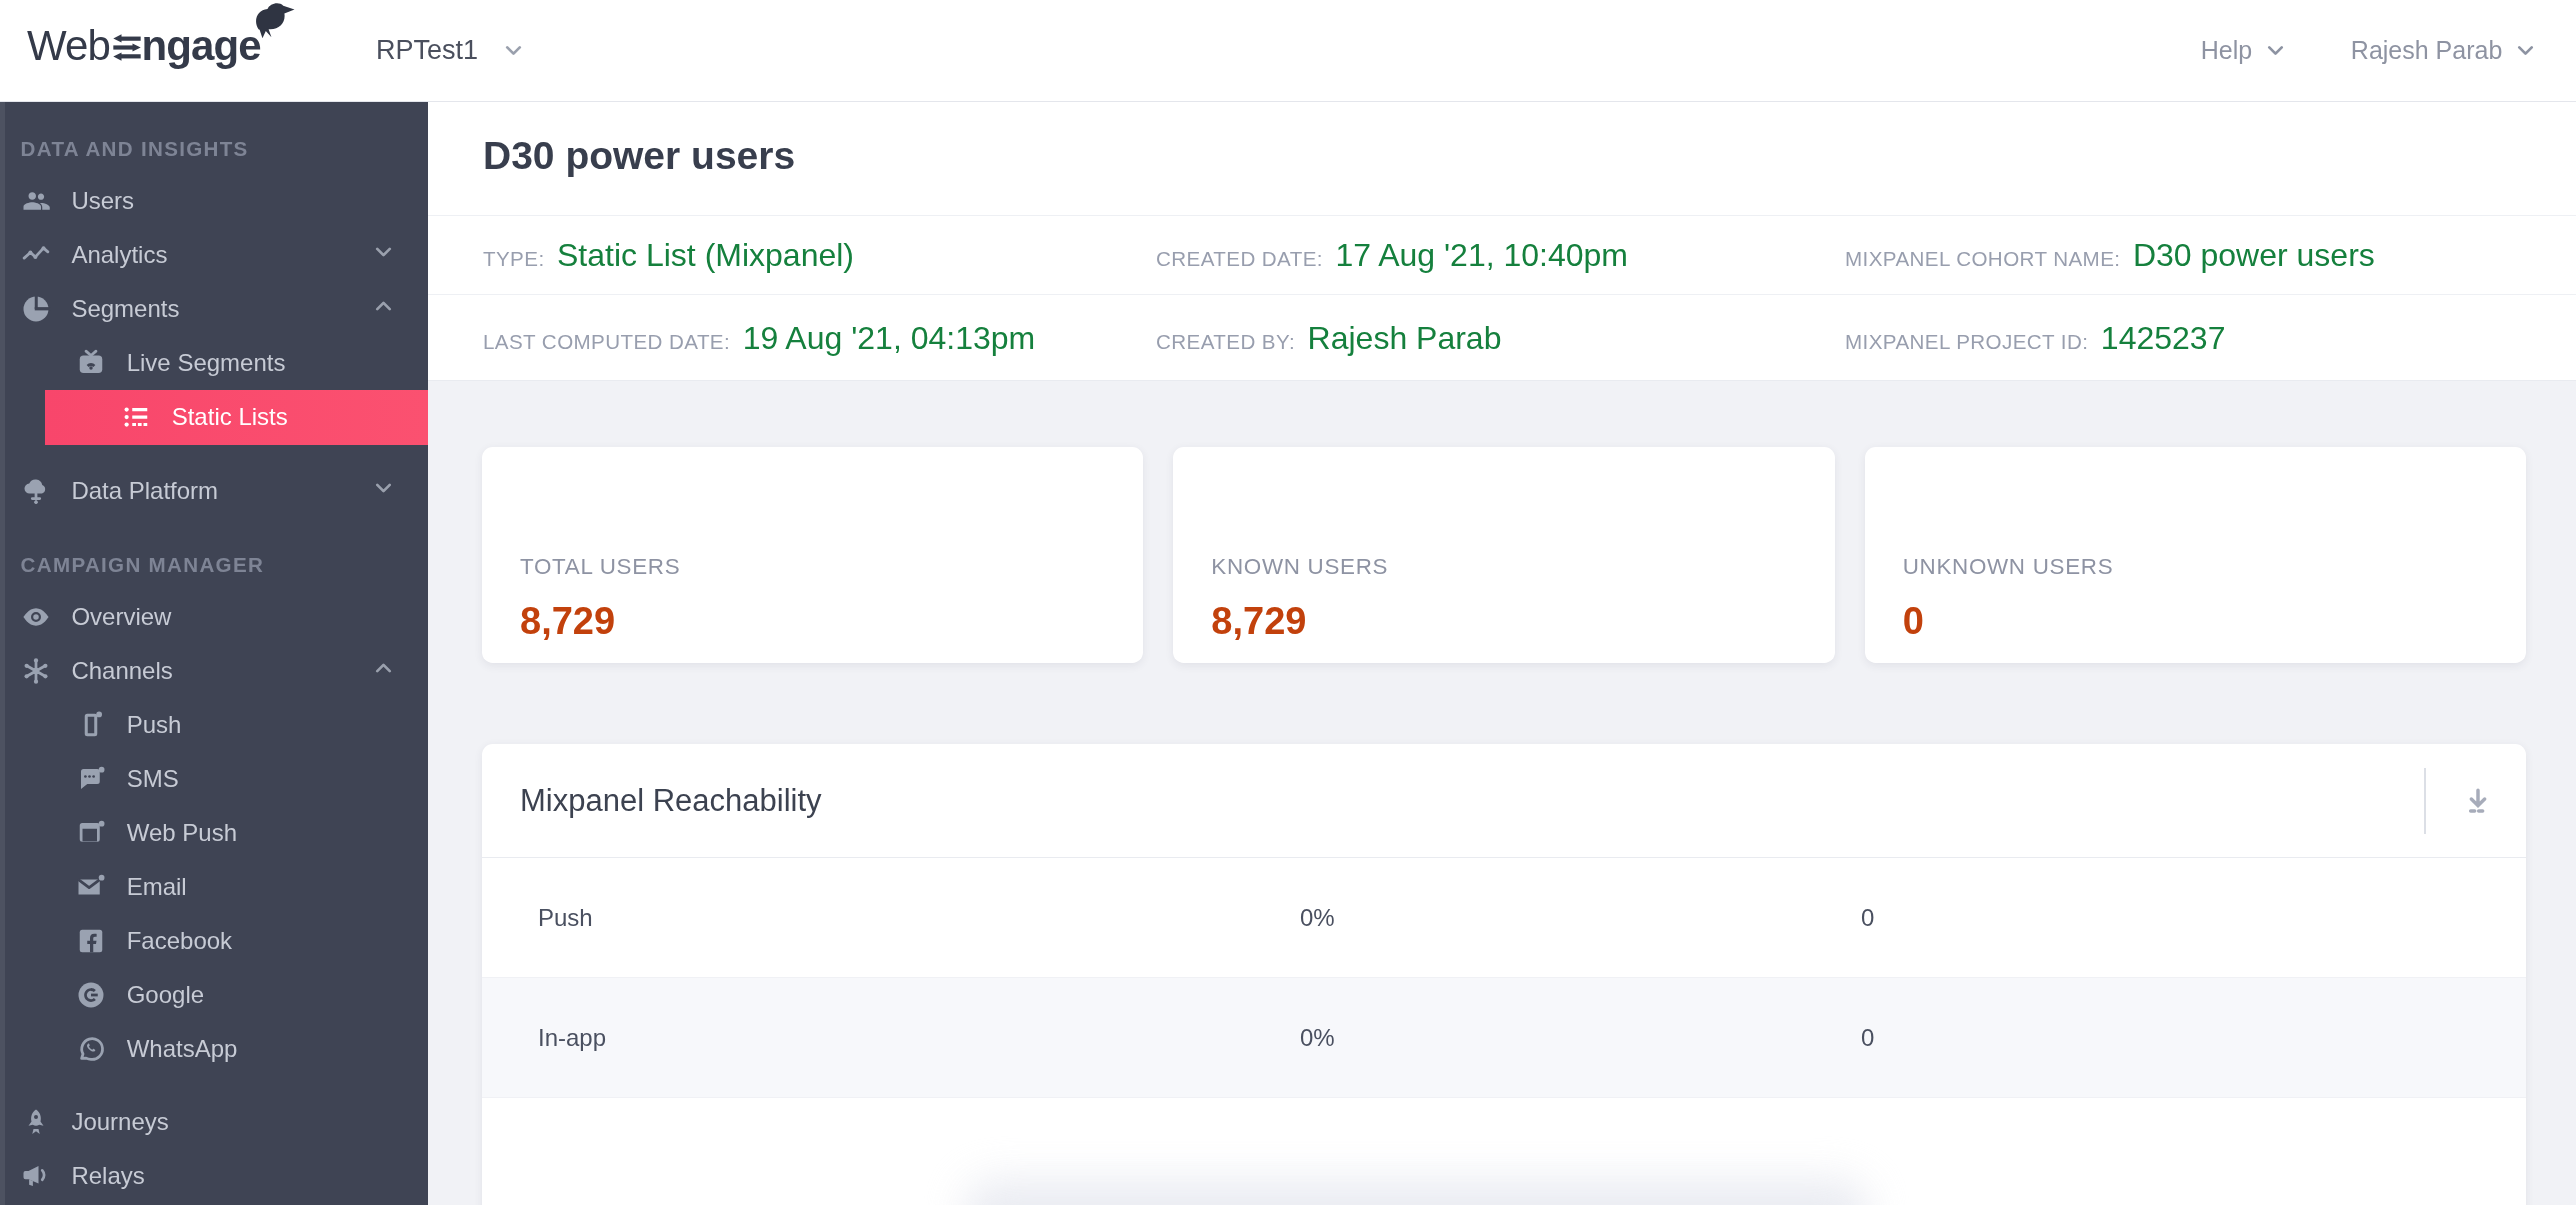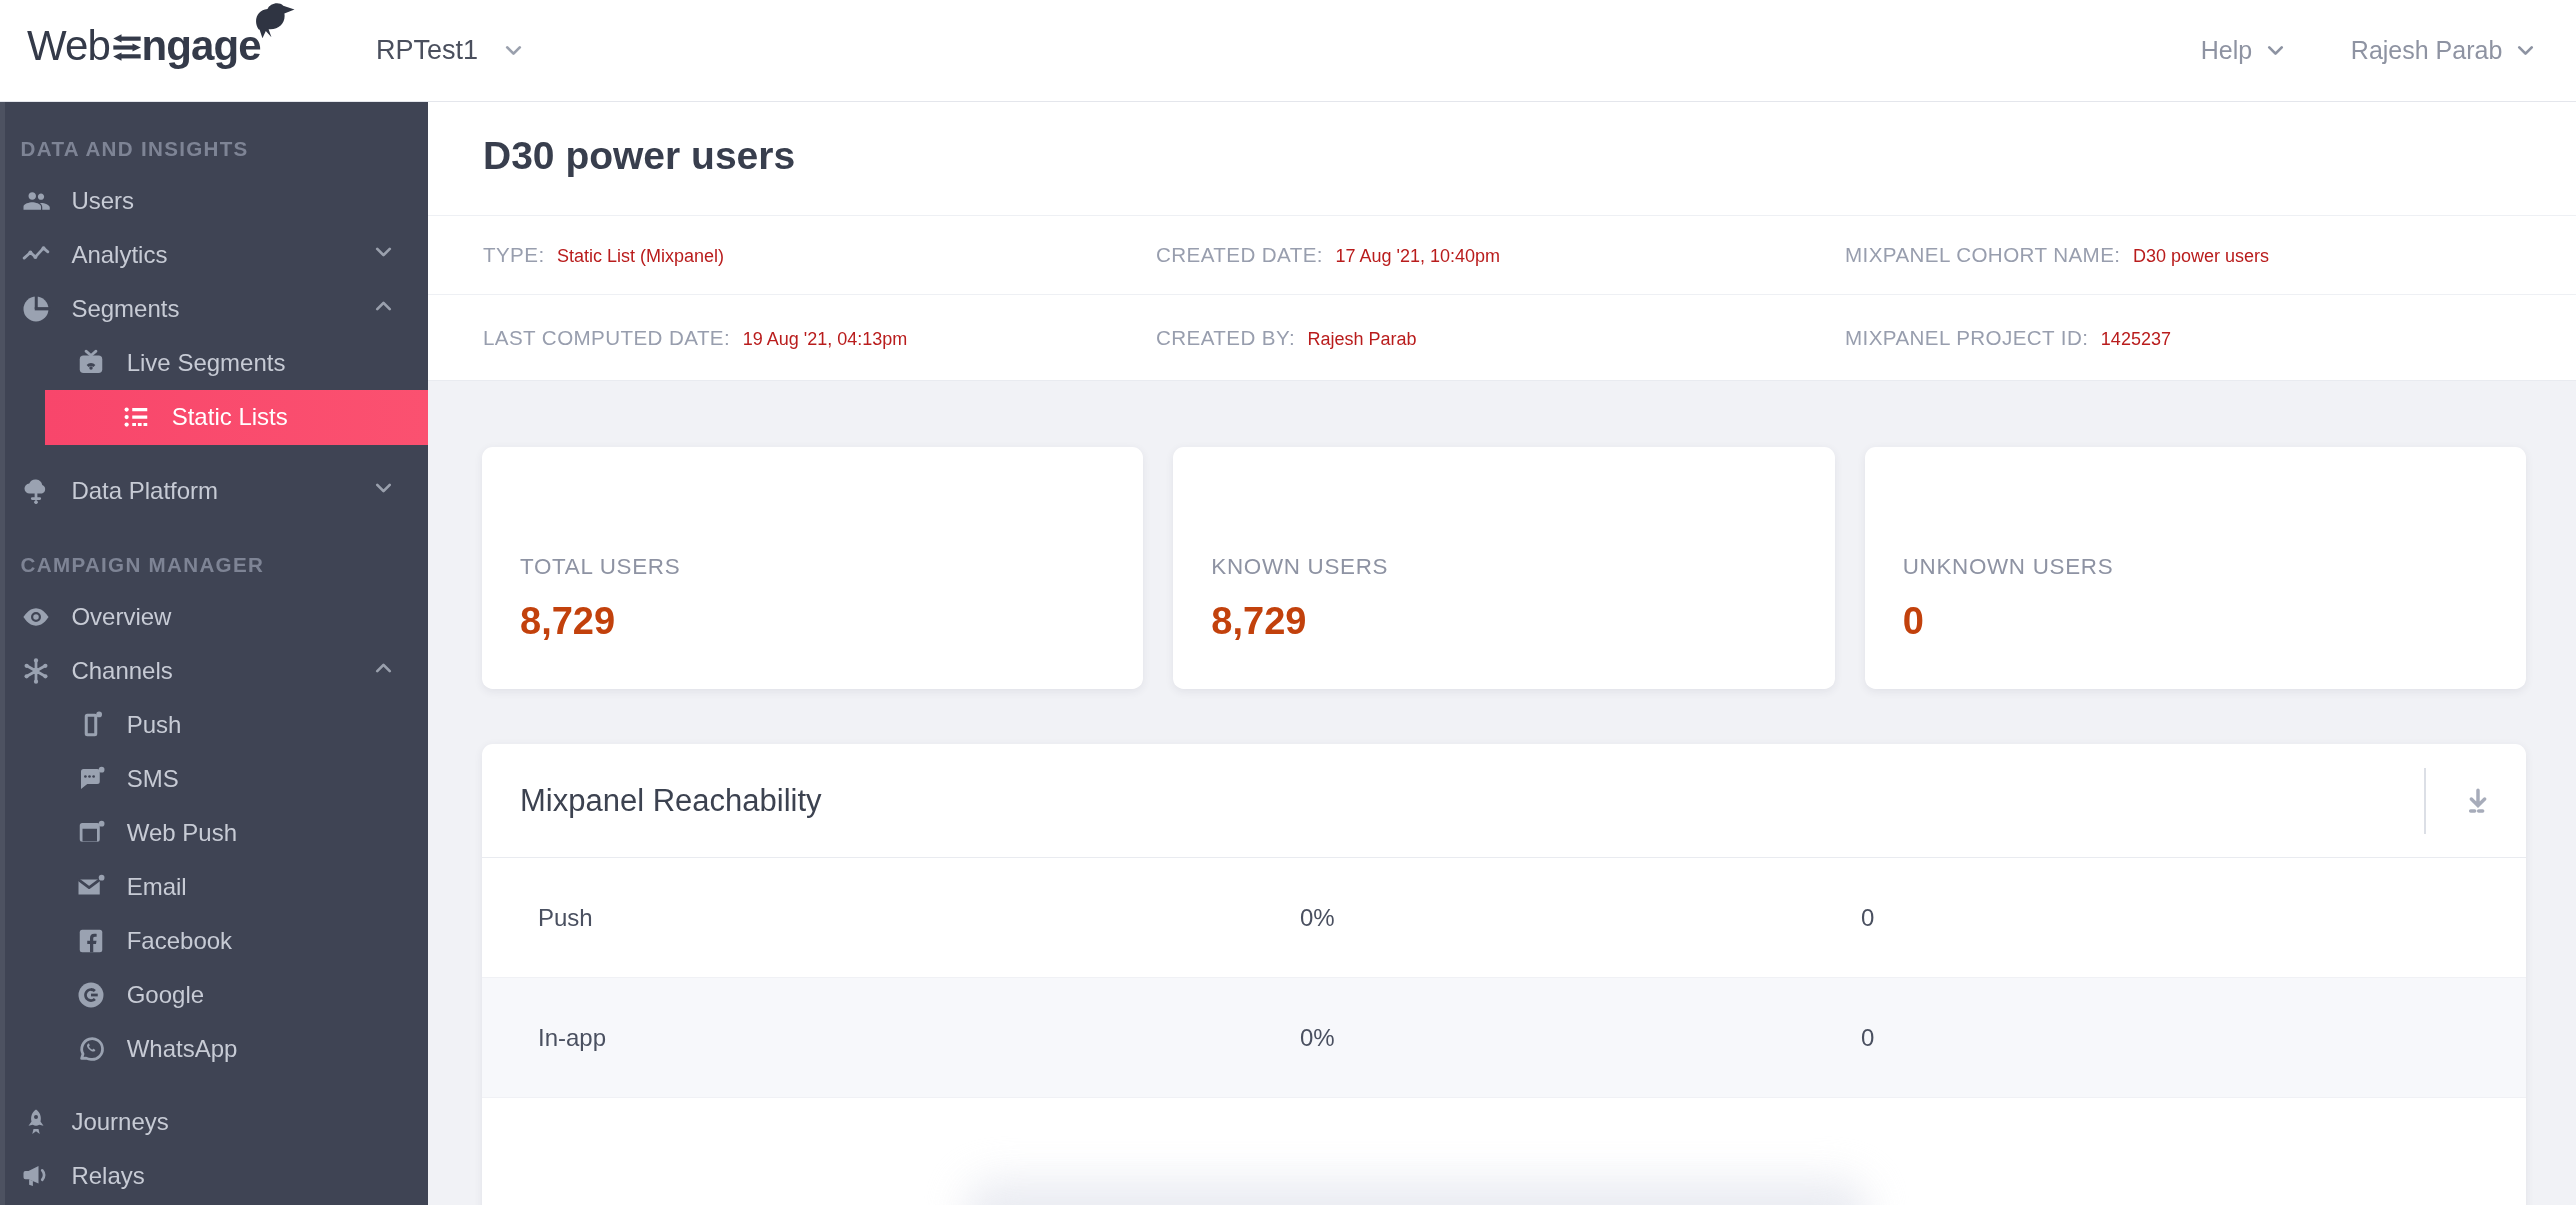--- a/index.html
+++ b/index.html
@@ -64,28 +64,28 @@
   .main { position:absolute; left:428px; top:102px; width:2148px; height:1104px; }
   .head-white { position:absolute; left:0; top:0; width:2148px; height:279px; background:#ffffff;padding-left:28px; }
   .page-title { position:absolute; left:55px; top:32px; font-size:39px; font-weight:700; color:#383e4d; }
   .meta-rows { position:absolute; left:0; top:113px; width:2148px; }
   .meta-row { position:relative; height:79px; border-top:1.8px solid #eef0f4; }
   .meta-row + .meta-row { height:86px; }
   .meta-rows::after { content:''; display:block; height:0; border-top:1.8px solid #e9ebf0; }
   .meta-cell { position:absolute; top:50%; transform:translateY(-50%); white-space:nowrap; }
   .meta-cell.c1 { left:55px; } .meta-cell.c2 { left:728px; } .meta-cell.c3 { left:1417px; }
   .meta-label { font-size:20.6px; color:#989eae; letter-spacing:0.4px; margin-right:12.5px; }
-  .meta-value { font-size:18px; color:#b91c1c; }
+  .meta-value { font-size:32px; color:#15803d; }
 
   .content-gray { position:absolute; left:0; top:279px; width:2148px; height:825px; background:#f1f2f6; overflow:hidden; }
 
   
   .cards { position:absolute; left:54px; top:66px; width:2044px; display:flex; gap:30px; }
   .card {
-    flex:1; height:242px; background:#ffffff; border-radius:10.7px;
+    flex:1; height:216px; background:#ffffff; border-radius:10.7px;
     box-shadow:0 2.7px 9px rgba(50,56,75,0.08); padding:107px 0 6px 38px;
   }
   .card-label { font-size:22.4px; color:#8e93a3; letter-spacing:0.7px; }
   .card-value { font-size:38px; font-weight:700; color:#c2410c; margin-top:20px; }
 
   
   .panel {
     position:absolute; left:54px; top:363px; width:2044px; height:519px;
     background:#ffffff; border-radius:10.7px 10.7px 0 0; box-shadow:0 2.7px 9px rgba(50,56,75,0.08);
   }

